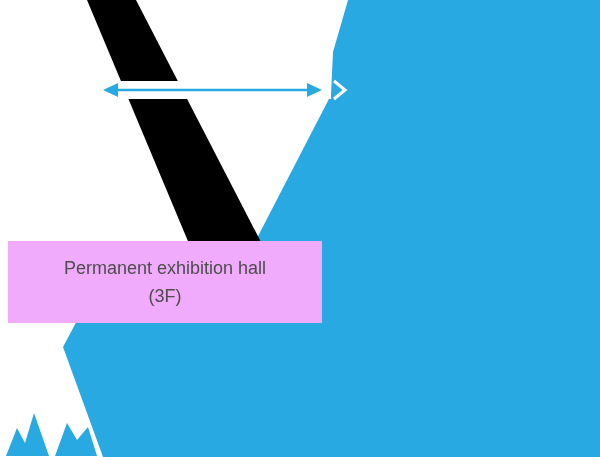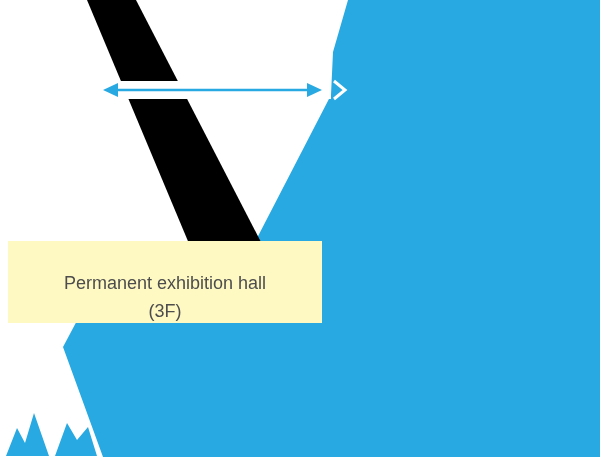--- a/index.html
+++ b/index.html
@@ -23,25 +23,25 @@
     position: absolute;
     left: 0;
     top: 0;
   }
   .label-box {
     position: absolute;
     left: 8px;
     top: 241px;
     width: 314px;
     height: 82px;
-    background: #fef9c3;
+    background: #f0abfc;
     display: flex;
     flex-direction: column;
     align-items: center;
-    justify-content: flex-end;
+    justify-content: center;
     gap: 3px;
     cursor: pointer;
   }
   .label-line {
     font-size: 18px;
     line-height: 1.35;
     color: #4d4d4d;
     text-align: center;
     white-space: nowrap;
   }

